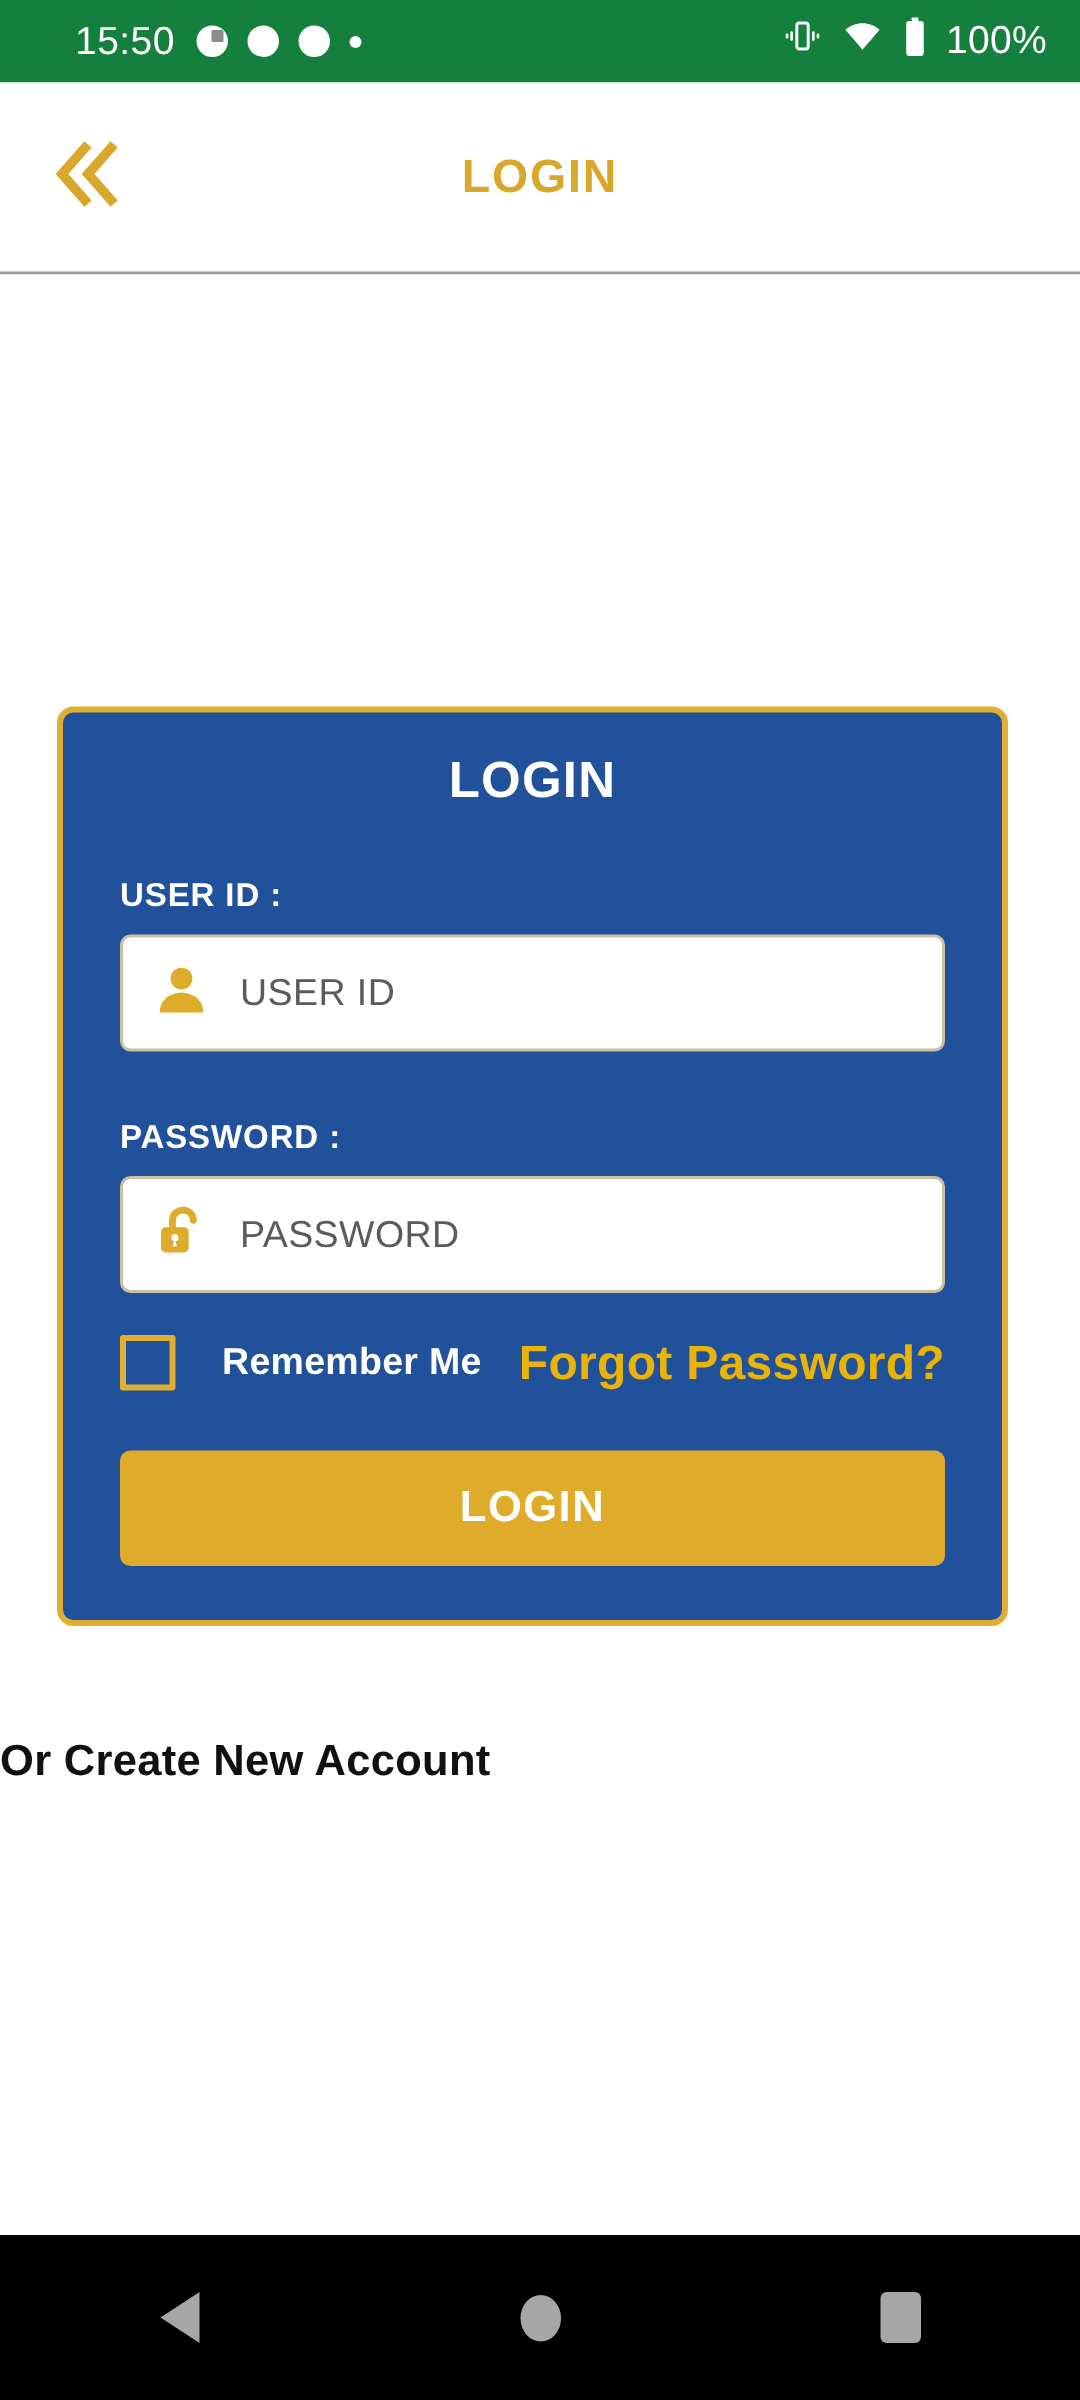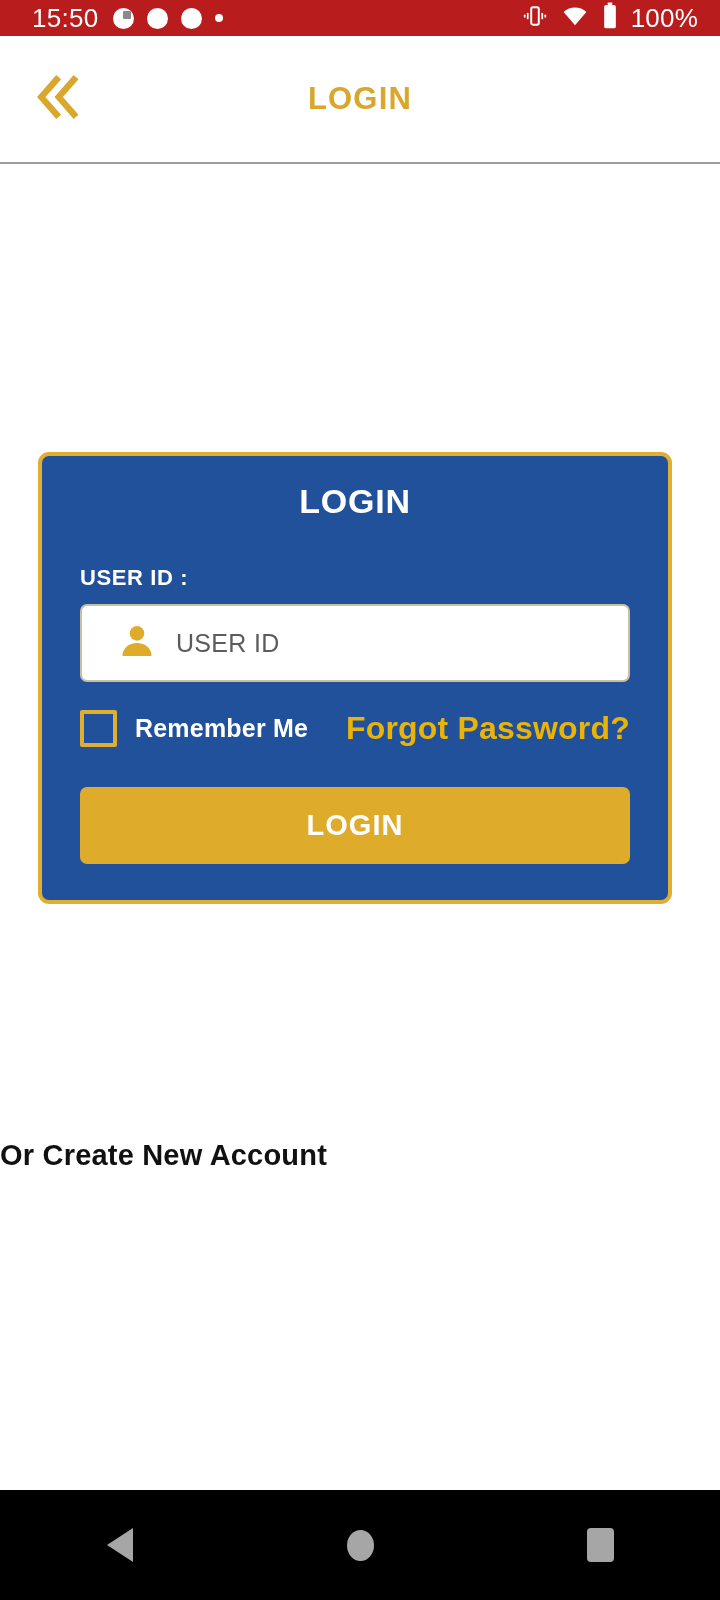--- a/index.html
+++ b/index.html
@@ -16,25 +16,25 @@
     position: relative;
     width: 720px;
     height: 1600px;
     background: #ffffff;
     display: flex;
     flex-direction: column;
   }
 
   
   .status-bar {
-    height: 36px;
-    background: #b91c1c;
-    display: flex;
-    align-items: center;
-    padding: 0 22px 0 32px;
+    height: 55px;
+    background: #15803d;
+    display: flex;
+    align-items: center;
+    padding: 0 22px 0 50px;
     flex: 0 0 auto;
   }
   .status-left {
     display: flex;
     align-items: center;
     gap: 14px;
   }
   .status-clock {
     color: #ffffff;
     font-size: 26px;
@@ -53,21 +53,21 @@
     width: 21px; height: 21px; border-radius: 50%;
     background: #ffffff; position: relative; overflow: hidden;
   }
   .notif-half::after {
     content: ""; position: absolute; top: 3px; right: 3px;
     width: 8px; height: 8px; background: #8a8a8a; border-radius: 1px;
   }
   .status-right {
     margin-left: auto;
     display: flex;
-    align-items: center;
+    align-items: flex-start;
     gap: 13px;
   }
   .status-pct {
     color: #ffffff;
     font-size: 26px;
     letter-spacing: 0.2px;
   }
 
   
   .app-header {
@@ -130,41 +130,41 @@
     margin-bottom: 13px;
   }
 
   .input-box {
     height: 78px;
     background: #ffffff;
     border: 2px solid #cbbfa0;
     border-radius: 7px;
     display: flex;
     align-items: center;
-    padding: 0 36px;
+    padding: 0 20px;
     gap: 20px;
     cursor: text;
   }
   .input-placeholder {
     color: #5b5b5b;
     font-size: 25px;
     letter-spacing: 0.3px;
   }
   .field-group { margin-bottom: 28px; margin-top: 44px; }
   .field-group:last-of-type { margin-bottom: 0; }
 
   .options-row {
     display: flex;
     align-items: center;
     margin-top: 28px;
   }
   .remember-wrap {
     display: flex;
     align-items: center;
-    gap: 18px;
+    gap: 31px;
     cursor: pointer;
     justify-content: flex-end;
   }
   .checkbox {
     width: 37px; height: 37px;
     border: 4px solid #e0ae30;
     background: transparent;
     border-radius: 2px;
     flex: 0 0 auto;
   }
@@ -307,20 +307,34 @@
             <svg width="38" height="38" viewBox="0 0 24 24" fill="#dfab2a">
               <circle cx="12" cy="7.2" r="4.6"></circle>
               <path d="M2.8 21.5 C2.8 16.4 6.9 13.2 12 13.2 C17.1 13.2 21.2 16.4 21.2 21.5 Z"></path>
             </svg>
           </span>
           <span class="input-placeholder">USER ID</span>
         </div>
       </div>
 
       
+      <div class="field-group">
+        <div class="field-label">PASSWORD :</div>
+        <div class="input-box">
+          <span>
+            <svg width="38" height="38" viewBox="0 0 24 24">
+              <path d="M8.2 10.4 V7.3 C8.2 4.9 10.2 3 12.6 3 C15 3 17 4.9 17 7.3" fill="none" stroke="#dfab2a" stroke-width="2.9" stroke-linecap="round"></path>
+              <rect x="3.4" y="10.2" width="11.6" height="10.6" rx="1.9" fill="#dfab2a"></rect>
+              <circle cx="9.2" cy="14.6" r="1.5" fill="#ffffff"></circle>
+              <path d="M9.2 14.8 L10.1 18.3 H8.3 Z" fill="#ffffff"></path>
+            </svg>
+          </span>
+          <span class="input-placeholder">PASSWORD</span>
+        </div>
+      </div>
 
       
       <div class="options-row">
         <div class="remember-wrap">
           <span class="checkbox"></span>
           <span class="remember-label">Remember Me</span>
         </div>
         <div class="forgot-link">Forgot Password?</div>
       </div>
 

